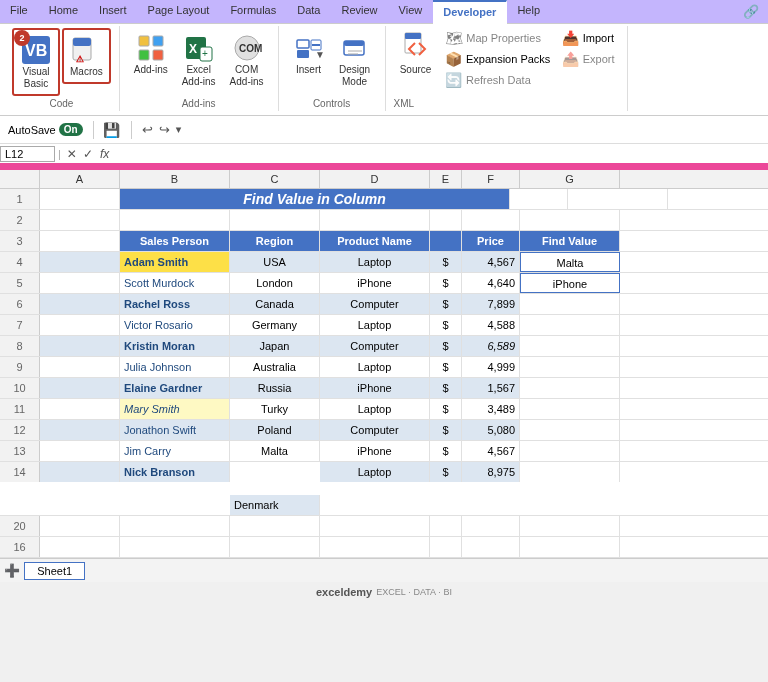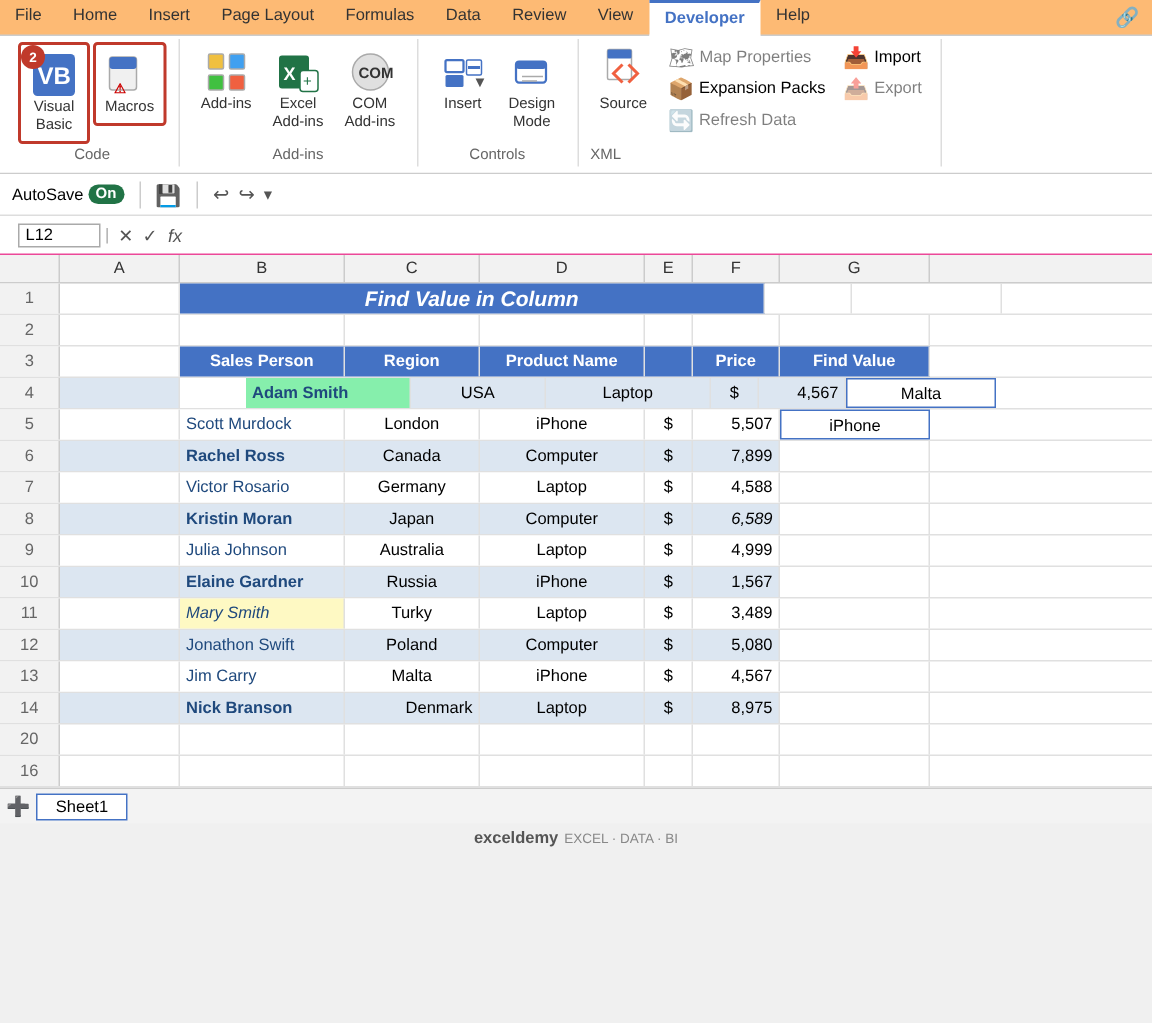--- a/index.html
+++ b/index.html
@@ -1,20 +1,20 @@
 <!DOCTYPE html>
 <html><head>
   <meta charset="utf-8">
   <style>
     * { box-sizing: border-box; margin: 0; padding: 0; }
     body { font-family: 'Segoe UI', Arial, sans-serif; font-size: 12px; background: #f0f0f0; width: 768px; height: 682px; overflow: hidden; }
 
     
     .ribbon { background: #fff; border-bottom: 1px solid #ccc; }
-    .ribbon-tabs { display: flex; background: #fdba74; border-bottom: 1px solid #ccc; }
+    .ribbon-tabs { display: flex; background: #c4b5fd; border-bottom: 1px solid #ccc; }
     .ribbon-tab { padding: 4px 10px; font-size: 11px; color: #333; cursor: pointer; border-right: 1px solid transparent; }
     .ribbon-tab.active-tab { background: #fff; border-top: 2px solid #4472c4; color: #4472c4; font-weight: bold; border-bottom: 1px solid #fff; margin-bottom: -1px; }
     .ribbon-tab.developer-tab { background: #fff; border-top: 2px solid #4472c4; color: #4472c4; font-weight: bold; }
 
     .ribbon-content { display: flex; background: #fff; padding: 2px 4px 4px 4px; align-items: stretch; min-height: 82px; }
     .ribbon-group { display: flex; flex-direction: column; align-items: center; border-right: 1px solid #ddd; padding: 2px 8px; position: relative; }
     .ribbon-group-label { font-size: 10px; color: #666; margin-top: auto; padding-top: 2px; }
     .ribbon-group-items { display: flex; align-items: flex-start; gap: 2px; flex: 1; }
 
     .ribbon-btn-large { display: flex; flex-direction: column; align-items: center; cursor: pointer; padding: 4px 6px; border-radius: 3px; min-width: 44px; }
@@ -225,21 +225,21 @@
     <span class="toggle-on">On</span>
   </span>
   <span class="formula-divider"></span>
   <span style="cursor:pointer; font-size:14px;">💾</span>
   <span class="formula-divider"></span>
   <span style="cursor:pointer; font-size:13px; color:#555;">↩</span>
   <span style="cursor:pointer; font-size:13px; color:#555;">↪</span>
   <span style="font-size:11px; color:#555;">▾</span>
 </div>
 
-<div style="display:flex; align-items:center; background:#fff; border-bottom:1px solid #ec4899; padding:1px 12px; height:26px;">
+<div style="display:flex; align-items:center; background:#fff; border-bottom:7px solid #ec4899; padding:1px 0; height:26px;">
   <input type="text" value="L12" class="name-box" style="border: 1px solid rgb(170, 170, 170); padding: 1px 4px; font-size: 11px; width: 55px; outline: none;">
   <span style="color:#aaa; margin:0 3px; font-size:11px;">|</span>
   <span style="cursor:pointer; color:#555; font-size:12px; margin:0 3px;">✕</span>
   <span style="cursor:pointer; color:#555; font-size:12px; margin:0 3px;">✓</span>
   <span class="fx-label">fx</span>
   <input type="text" value="" style="flex: 1 1 0%; border: none; outline: none; font-size: 11px; padding: 1px 4px;">
 </div>
 
 <div class="spreadsheet-container">
 
@@ -281,35 +281,35 @@
     <div class="cell header-cell" style="width:110px;">Product Name</div>
     <div class="cell header-cell" style="width:32px;"></div>
     <div class="cell header-cell" style="width:58px;">Price</div>
     <div class="cell find-value-header" style="width:100px; background:#4472c4; color:white; font-weight:bold; text-align:center;">Find Value</div>
   </div>
 
   <div id="data-rows">
       <div class="sheet-row">
     <div class="row-num">4</div>
     <div class="cell" style="width:80px; background:#dce6f1;"></div>
-    <div class="cell" style="width:110px; background:#86efac; color:#1f497d; font-weight:bold;margin-left:44px;">Adam Smith</div>
+    <div class="cell" style="width:110px; background:#fde047; color:#1f497d; font-weight:bold;">Adam Smith</div>
     <div class="cell" style="width:90px; background:#dce6f1; text-align:center;">USA</div>
     <div class="cell" style="width:110px; background:#dce6f1; text-align:center;">Laptop</div>
     <div class="cell" style="width:32px; background:#dce6f1; text-align:center;">$</div>
     <div class="cell" style="width:58px; background:#dce6f1; text-align:right;">4,567</div>
     <div class="cell" style="width:100px; text-align:center; background:#fff; border:1px solid #4472c4;">Malta</div>
   </div>
       <div class="sheet-row">
     <div class="row-num">5</div>
     <div class="cell" style="width:80px; background:#ffffff;"></div>
     <div class="cell" style="width:110px; background:#ffffff; color:#1f497d; font-weight:normal;">Scott Murdock</div>
     <div class="cell" style="width:90px; background:#ffffff; text-align:center;">London</div>
     <div class="cell" style="width:110px; background:#ffffff; text-align:center;">iPhone</div>
     <div class="cell" style="width:32px; background:#ffffff; text-align:center;">$</div>
-    <div class="cell" style="width:58px; background:#ffffff; text-align:right;">5,507</div>
+    <div class="cell" style="width:58px; background:#ffffff; text-align:right;">4,640</div>
     <div class="cell" style="width:100px; text-align:center; background:#fff; border:1px solid #4472c4;">iPhone</div>
   </div>
       <div class="sheet-row">
     <div class="row-num">6</div>
     <div class="cell" style="width:80px; background:#dce6f1;"></div>
     <div class="cell" style="width:110px; background:#dce6f1; color:#1f497d; font-weight:bold;">Rachel Ross</div>
     <div class="cell" style="width:90px; background:#dce6f1; text-align:center;">Canada</div>
     <div class="cell" style="width:110px; background:#dce6f1; text-align:center;">Computer</div>
     <div class="cell" style="width:32px; background:#dce6f1; text-align:center;">$</div>
     <div class="cell" style="width:58px; background:#dce6f1; text-align:right;">7,899</div>
@@ -382,21 +382,21 @@
     <div class="cell" style="width:90px; background:#ffffff; text-align:center;">Malta</div>
     <div class="cell" style="width:110px; background:#ffffff; text-align:center;">iPhone</div>
     <div class="cell" style="width:32px; background:#ffffff; text-align:center;">$</div>
     <div class="cell" style="width:58px; background:#ffffff; text-align:right;">4,567</div>
     <div class="cell" style="width:100px;"></div>
   </div>
       <div class="sheet-row">
     <div class="row-num">14</div>
     <div class="cell" style="width:80px; background:#dce6f1;"></div>
     <div class="cell" style="width:110px; background:#dce6f1; color:#1f497d; font-weight:bold;">Nick Branson</div>
-    <div class="cell" style="width:90px; background:#dce6f1; text-align:right;">Denmark</div>
+    <div class="cell" style="width:90px; background:#dce6f1; text-align:left;margin-top:33px;">Denmark</div>
     <div class="cell" style="width:110px; background:#dce6f1; text-align:center;">Laptop</div>
     <div class="cell" style="width:32px; background:#dce6f1; text-align:center;">$</div>
     <div class="cell" style="width:58px; background:#dce6f1; text-align:right;">8,975</div>
     <div class="cell" style="width:100px;"></div>
   </div>
     </div>
 
   <div class="sheet-row">
     <div class="row-num">20</div>
     <div class="cell" style="width:80px;"></div>

